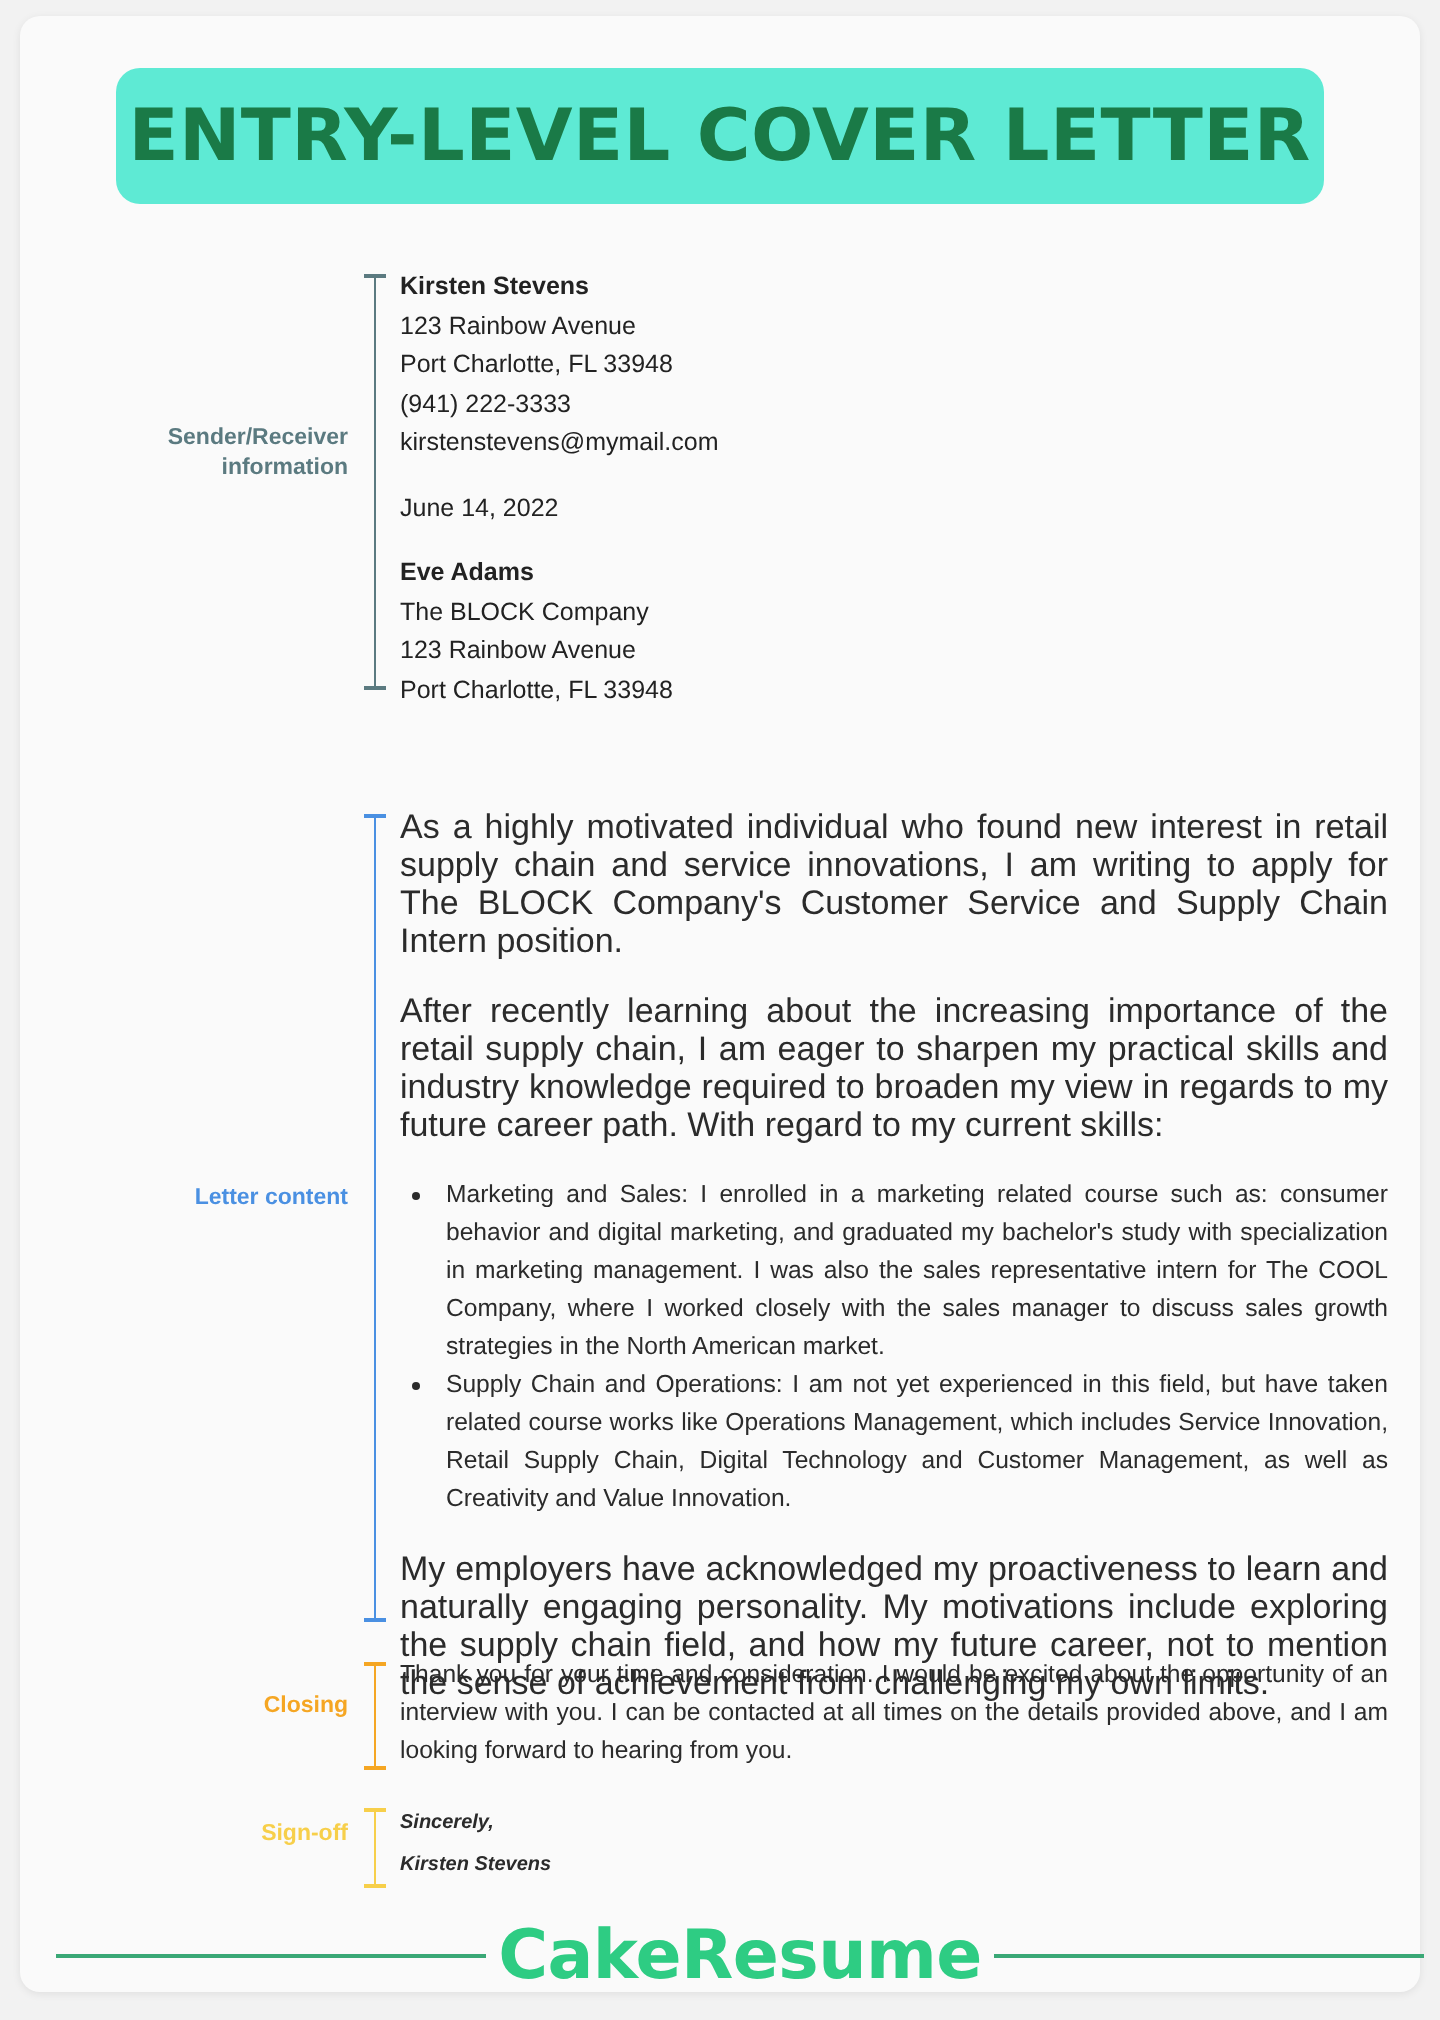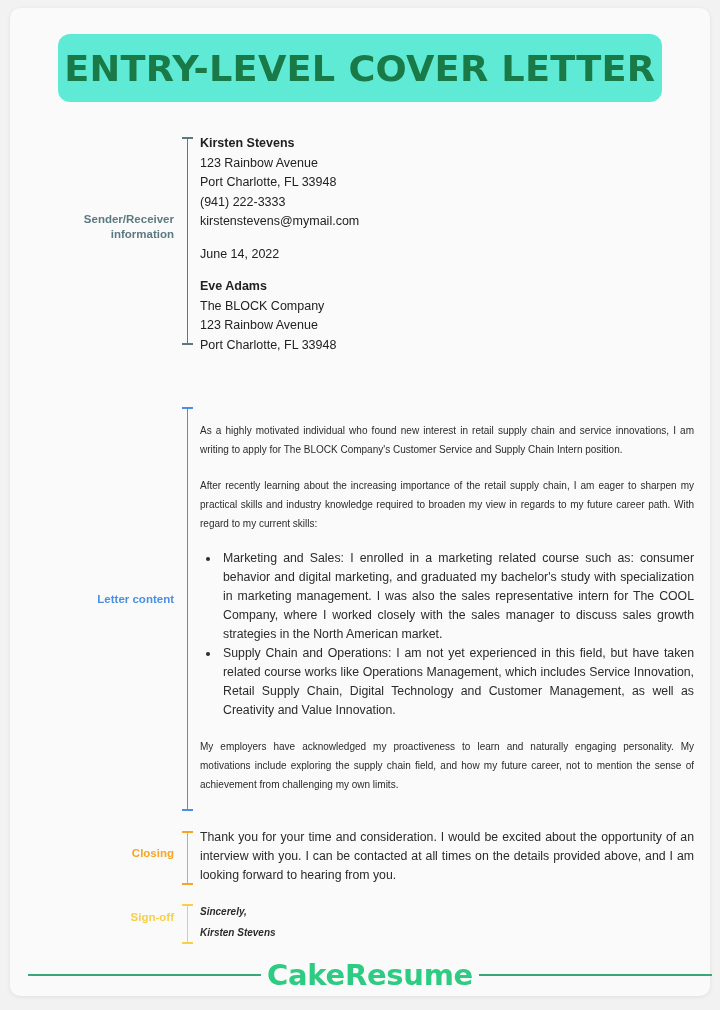--- a/index.html
+++ b/index.html
@@ -116,23 +116,23 @@
     font-weight: bold;
     font-style: italic;
     font-size: 12.6px;
   }
 
   
   #sec-letter { left: 24px; top: 396px; width: 660px; }
   #sec-letter .bracket { height: 404px; }
   #sec-letter .sec-label { padding-top: 188px; }
   #sec-letter .sec-body p {
-    margin: 17px 0 16px 0;
+    margin: 0 0 16px 0;
     text-align: justify;
-    font-size: 10px;
+    font-size: 17px;
     line-height: 19px;
   }
   #sec-letter .sec-body p:last-child { margin-bottom: 0; }
   #sec-letter ul {
     margin: 0 0 16px 0;
     padding-left: 20px;
     list-style: disc;
   }
   #sec-letter li {
     text-align: justify;
@@ -175,21 +175,21 @@
   #footer .rule {
     flex: 1 1 auto;
     height: 2px;
     background: #3aa876;
   }
   #footer .brand {
     flex: 0 0 auto;
     padding: 0 6px;
     font-family: "DejaVu Sans", sans-serif;
     font-weight: bold;
-    font-size: 29px;
+    font-size: 34px;
     color: #2ecc83;
     letter-spacing: -0.3px;
     white-space: nowrap;
   }
 </style>
 </head>
 <body>
 
 <div id="page">
   <div id="card">

